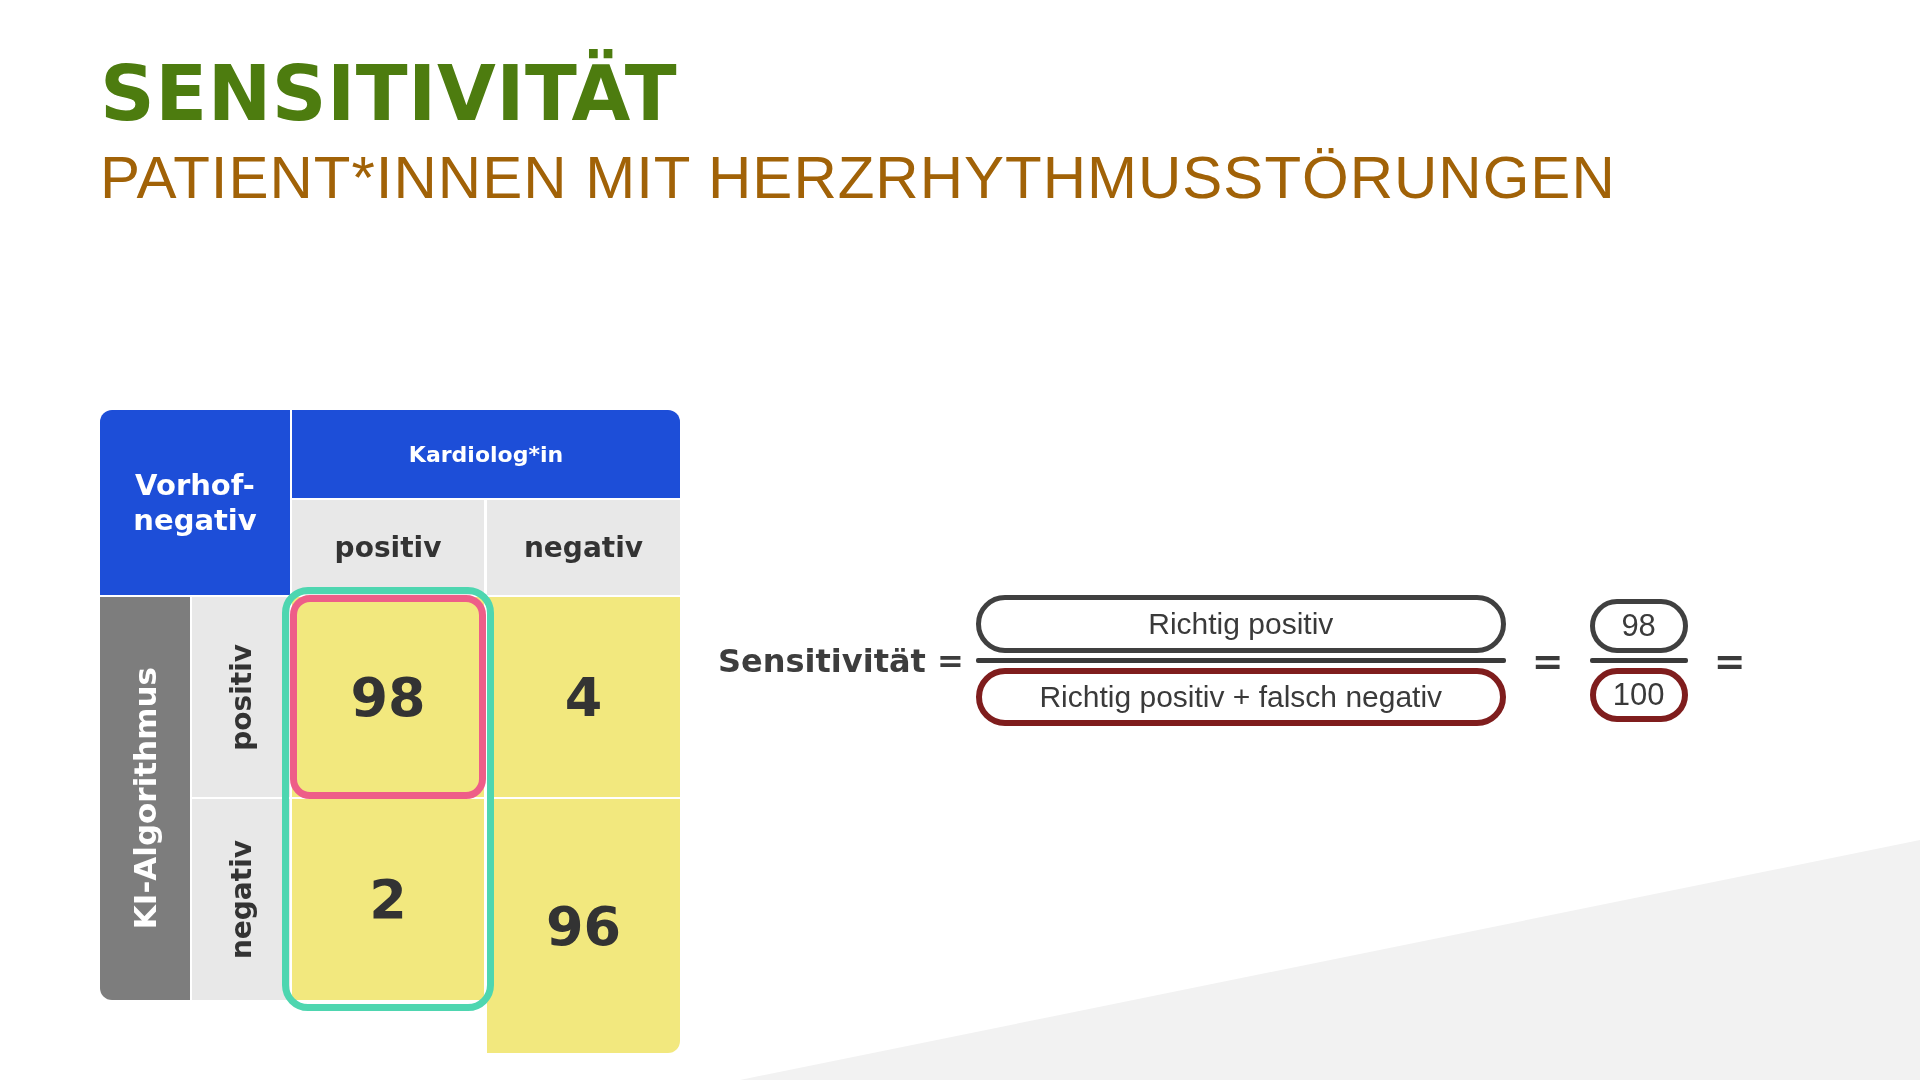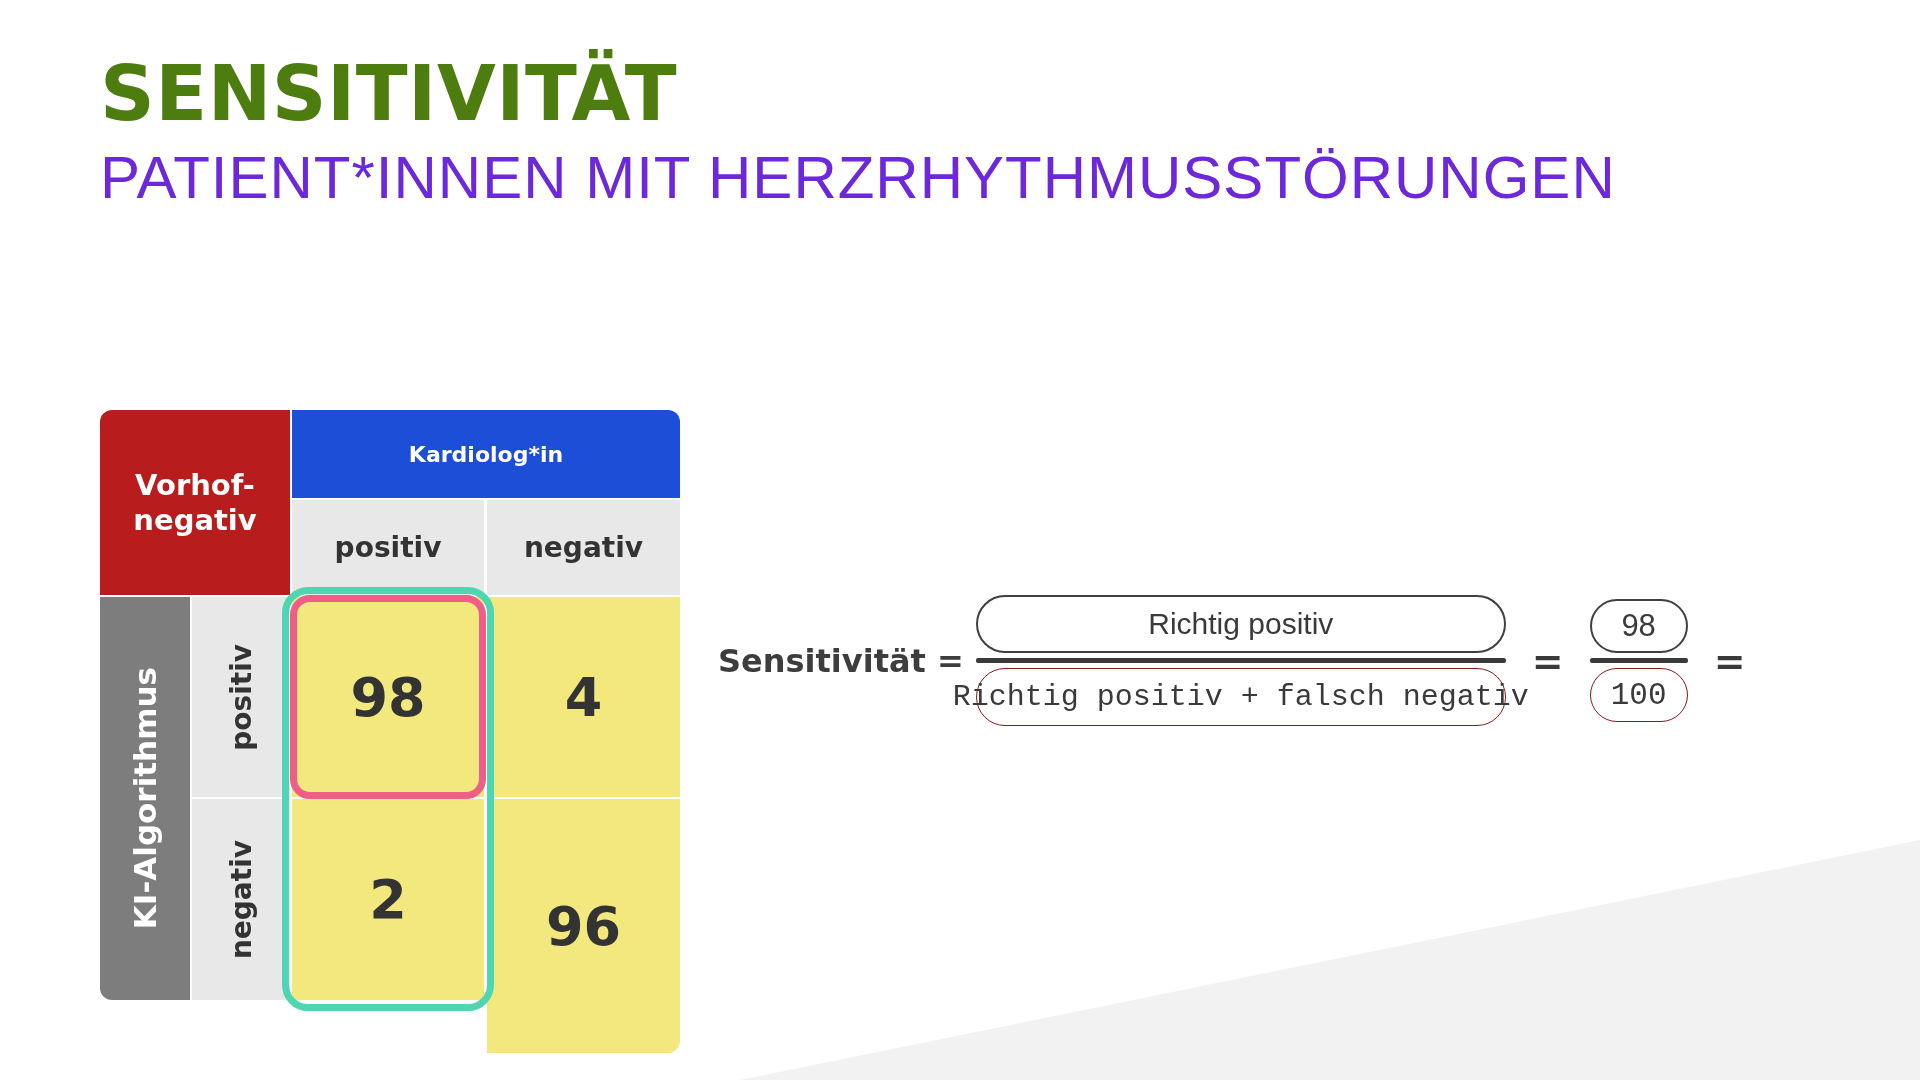--- a/index.html
+++ b/index.html
@@ -41,21 +41,21 @@
     color: #4d7c0f;
     line-height: 1.0;
     margin: 0;
     white-space: nowrap;
   }
   .subtitle {
     font-family: "Liberation Sans", sans-serif;
     font-size: 60px;
     font-weight: 300;
     letter-spacing: 1px;
-    color: #6d28d9;
+    color: #a16207;
     line-height: 1.05;
     margin: 14px 0 0 0;
     white-space: nowrap;
   }
 
   
   .matrix {
     position: absolute;
     left: 100px;
     top: 410px;
@@ -71,21 +71,21 @@
     justify-content: center;
     text-align: center;
   }
 
   
   .corner-label {
     left: 0;
     top: 0;
     width: 190px;
     height: 185px;
-    background: #b91c1c;
+    background: #1d4ed8;
     color: #ffffff;
     font-family: "DejaVu Sans", sans-serif;
     font-size: 29px;
     font-weight: 700;
     line-height: 1.18;
     border-top-left-radius: 12px;
   }
 
   
   .col-super {
@@ -217,22 +217,22 @@
     box-sizing: border-box;
     display: flex;
     align-items: center;
     justify-content: center;
     border-radius: 999px;
     font-family: "Liberation Sans", sans-serif;
     font-weight: 400;
     color: #3a3a3a;
     white-space: nowrap;
   }
-  .pill.pink { border: 2px solid #404040; }
-  .pill.teal { border: 1px solid #7f1d1d; font-family: Liberation Mono, monospace; }
+  .pill.pink { border: 5px solid #404040; }
+  .pill.teal { border: 6px solid #7f1d1d; }
 
   
   .frac-words { width: 530px; }
   .frac-words .pill {
     height: 58px;
     font-size: 30px;
   }
   .frac-words .bar { width: 530px; }
 
   

